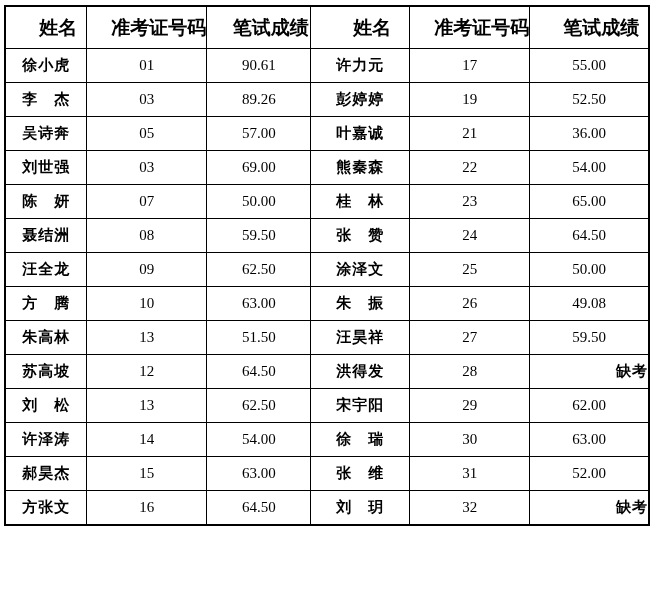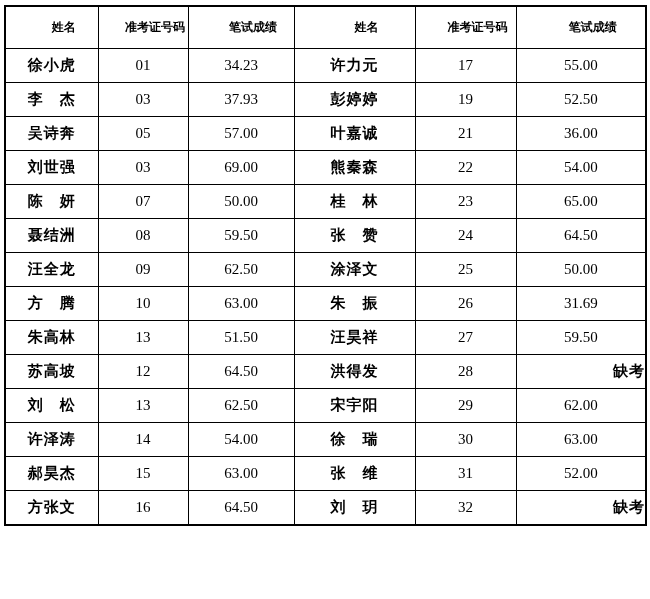--- a/index.html
+++ b/index.html
@@ -27,21 +27,21 @@
     border: 1px solid #000000;
     text-align: center;
     vertical-align: middle;
     padding: 0;
     overflow: hidden;
     white-space: nowrap;
     color: #000000;
   }
   table.score-table th {
     height: 41px;
-    font-size: 12px;
+    font-size: 19px;
     font-weight: bold;
     padding-left: 24px;
   }
   table.score-table td {
     height: 33px;
     font-size: 15px;
   }
   td.name-cell {
     font-weight: bold;
     letter-spacing: 1px;
@@ -77,29 +77,29 @@
         <th>笔试成绩</th>
         <th>姓名</th>
         <th>准考证号码</th>
         <th>笔试成绩</th>
       </tr>
     </thead>
     <tbody id="table-body">
         <tr>
           <td class="name-cell">徐小虎</td>
           <td class="id-cell">01</td>
-          <td class="score-cell">34.23</td>
+          <td class="score-cell">90.61</td>
           <td class="name-cell">许力元</td>
           <td class="id-cell">17</td>
           <td class="score-cell">55.00</td>
         </tr>
         <tr>
           <td class="name-cell">李　杰</td>
           <td class="id-cell">03</td>
-          <td class="score-cell">37.93</td>
+          <td class="score-cell">89.26</td>
           <td class="name-cell">彭婷婷</td>
           <td class="id-cell">19</td>
           <td class="score-cell">52.50</td>
         </tr>
         <tr>
           <td class="name-cell">吴诗奔</td>
           <td class="id-cell">05</td>
           <td class="score-cell">57.00</td>
           <td class="name-cell">叶嘉诚</td>
           <td class="id-cell">21</td>
@@ -136,21 +136,21 @@
           <td class="name-cell">涂泽文</td>
           <td class="id-cell">25</td>
           <td class="score-cell">50.00</td>
         </tr>
         <tr>
           <td class="name-cell">方　腾</td>
           <td class="id-cell">10</td>
           <td class="score-cell">63.00</td>
           <td class="name-cell">朱　振</td>
           <td class="id-cell">26</td>
-          <td class="score-cell">31.69</td>
+          <td class="score-cell">49.08</td>
         </tr>
         <tr>
           <td class="name-cell">朱高林</td>
           <td class="id-cell">13</td>
           <td class="score-cell">51.50</td>
           <td class="name-cell">汪昊祥</td>
           <td class="id-cell">27</td>
           <td class="score-cell">59.50</td>
         </tr>
         <tr>

